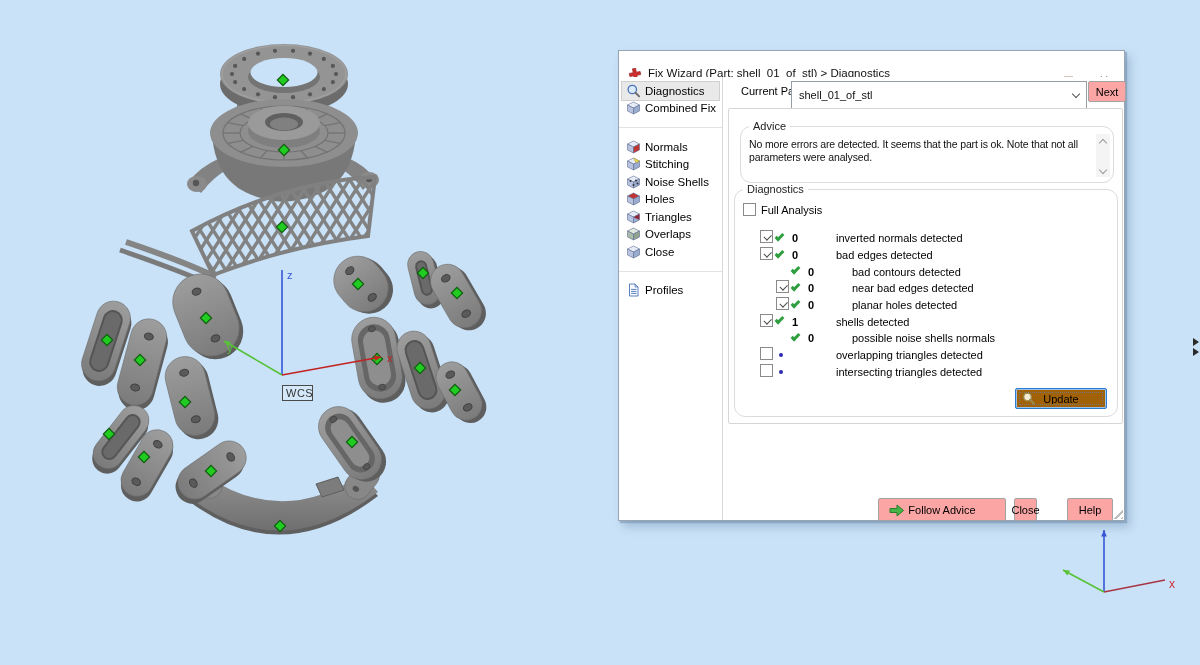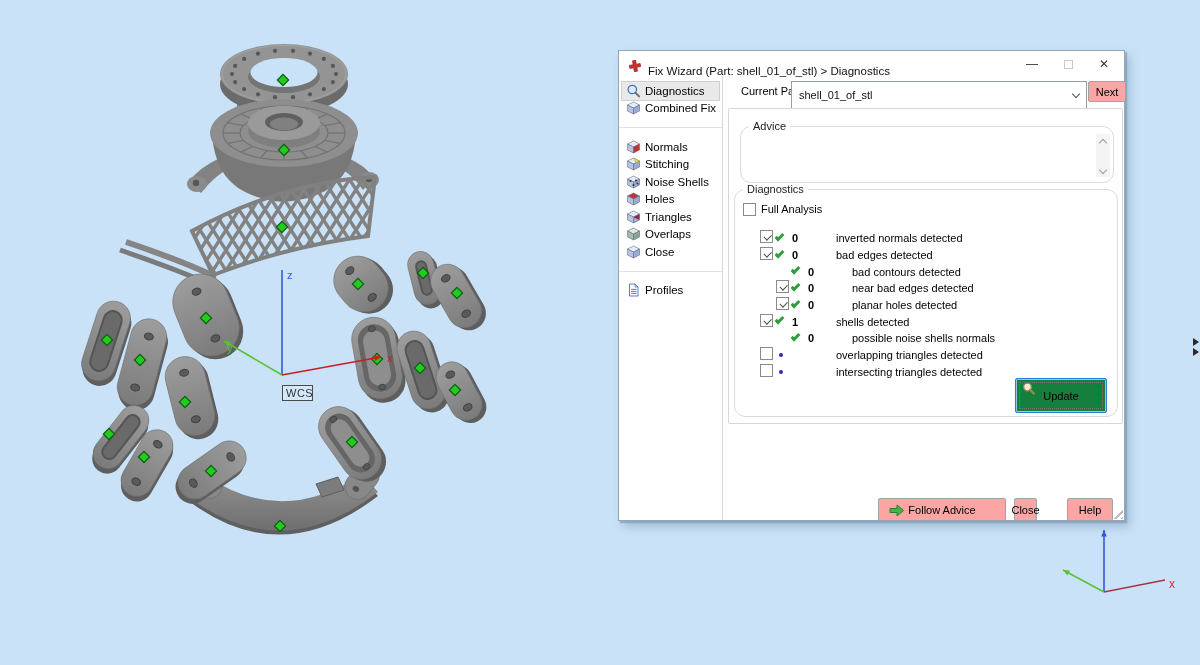--- a/index.html
+++ b/index.html
@@ -2,21 +2,21 @@
 <html><head>
 <meta charset="utf-8">
 <style>
   *{box-sizing:border-box;margin:0;padding:0}
   html,body{width:1200px;height:665px;overflow:hidden;font-family:"Liberation Sans",sans-serif}
   .canvas{position:absolute;inset:0;background:#c9e2f7}
   #viewport{position:absolute;left:0;top:0}
 
   .dialog{position:absolute;left:618px;top:50px;width:507px;height:471px;background:#fff;
           border:1px solid #98a6b4;box-shadow:2px 2px 1px rgba(110,140,170,.5),5px 6px 9px rgba(100,130,165,.38)}
-  .titlebar{height:26px;display:flex;align-items:flex-end;padding:4px 2px 0 9px}
+  .titlebar{height:26px;display:flex;align-items:flex-start;padding:16px 2px 0 9px}
   .title{font-size:11.5px;color:#101010;margin-left:6px;flex:1;white-space:nowrap}
   .wb{width:36px;text-align:center;font-size:12px;color:#333;line-height:26px;display:inline-block}
   .maxbox{display:inline-block;width:9px;height:9px;border:1px solid #d9c2c2;vertical-align:middle}
   .dlg-body{position:absolute;top:26px;left:0;right:0;bottom:0;display:flex}
 
   .sidebar{width:104px;border-right:1px solid #d8d8d8;padding-top:5px;background:#fff}
   .sb-item{display:flex;align-items:center;height:17.5px;padding-left:4px;margin:0 3px;cursor:default}
   .sb-item.sel{background:#e9e9e9;outline:1px solid #cfcfcf}
   .sb-ico{width:17px;height:14px;display:inline-flex;align-items:center;margin-right:2px;flex:none}
   .sb-label{font-size:11.5px;white-space:nowrap;color:#000}
@@ -36,34 +36,34 @@
   .advice-text{position:absolute;left:8px;top:11px;font-size:10.5px;letter-spacing:-0.15px;line-height:13px;color:#111;white-space:nowrap}
   .advice-text div{white-space:nowrap}
   .mini-scroll{position:absolute;right:3px;top:7px;bottom:5px;width:14px;background:#f4f4f4;
                display:flex;flex-direction:column;justify-content:space-between;align-items:center;padding:4px 0}
   .chev{width:6px;height:6px;border-right:1.4px solid #555;border-bottom:1.4px solid #555;display:inline-block;transform:rotate(45deg)}
   .combo .chev{margin-left:auto;margin-top:-3px}
   .chev.up{transform:rotate(-135deg);border-color:#9a9a9a;margin-top:2px}
   .chev.dn{border-color:#9a9a9a;margin-top:-2px}
 
   .diag{left:11px;top:112px;width:384px;height:228px}
-  .fa-row{position:absolute;left:8px;top:13px;display:flex;align-items:flex-start;gap:5px;font-size:11px}
+  .fa-row{position:absolute;left:8px;top:13px;display:flex;align-items:center;gap:5px;font-size:11px}
   .cbox{width:13px;height:13px;border:1px solid #8a8a8a;background:#fff;position:relative;display:inline-block;flex:none}
   .cbox.checked::after{content:"";position:absolute;left:2.5px;top:2.8px;width:6px;height:3.5px;
        border-left:1.6px solid #4d4d4d;border-bottom:1.6px solid #4d4d4d;transform:rotate(-45deg)}
   #diag-rows{position:absolute;left:25px;top:40px;right:4px}
   .diag-row{display:flex;align-items:center;height:16.7px}
   .diag-row.ind2{margin-left:16px}
   .slot-cb{width:15px;flex:none}
   .slot-mark{width:15px;flex:none;display:flex;align-items:center}
   .bigcheck{width:9px;height:5px;border-left:3px solid #2f9e3f;border-bottom:3px solid #2f9e3f;transform:rotate(-45deg);margin-top:-4px}
   .bluedot{width:4px;height:4px;border-radius:50%;background:#2b2bb4;margin-left:4px}
   .count{width:46px;font-weight:bold;font-size:11px;padding-left:2px;color:#000}
   .dlabel{font-size:11px;color:#000;white-space:nowrap}
-  .update{left:280px;top:188px;width:92px;height:35px;border:1px solid #2b7cd3;box-shadow:inset 0 0 0 1px #9cc3ec;background:#15803d}
+  .update{left:280px;top:198px;width:92px;height:21px;border:1px solid #2b7cd3;box-shadow:inset 0 0 0 1px #9cc3ec;background:#a16207}
   .update::after{content:"";position:absolute;inset:3px;border:1px dotted #777}
   .upd-ico{position:absolute;left:6px;top:3px}
   .follow{left:155px;top:421px;width:128px;height:23px}
   .arrow-ico{position:absolute;left:10px;top:4px}
   .close-b{left:291px;top:421px;width:23px;height:23px}
   .help-b{left:344px;top:421px;width:46px;height:23px}
   .grip{position:absolute;right:1px;bottom:1px;width:13px;height:13px;
         background:repeating-linear-gradient(135deg,transparent 0 3px,#bdbdbd 3px 4.5px);
         clip-path:polygon(100% 0,100% 100%,0 100%)}
 </style>
@@ -491,20 +491,24 @@
       <div class="combo">
         <span>shell_01_of_stl</span>
         <span class="chev"></span>
       </div>
       <button class="btn next">Next</button>
 
       <div class="outer-frame"></div>
 
       <div class="groupbox advice">
         <span class="gb-label">Advice</span>
+        <div class="advice-text">
+          <div>No more errors are detected. It seems that the part is ok. Note that not all</div>
+          <div>parameters were analysed.</div>
+        </div>
         <div class="mini-scroll">
           <span class="chev up"></span>
           <span class="chev dn"></span>
         </div>
       </div>
 
       <div class="groupbox diag">
         <span class="gb-label">Diagnostics</span>
         <div class="fa-row">
           <span class="cbox"></span>

